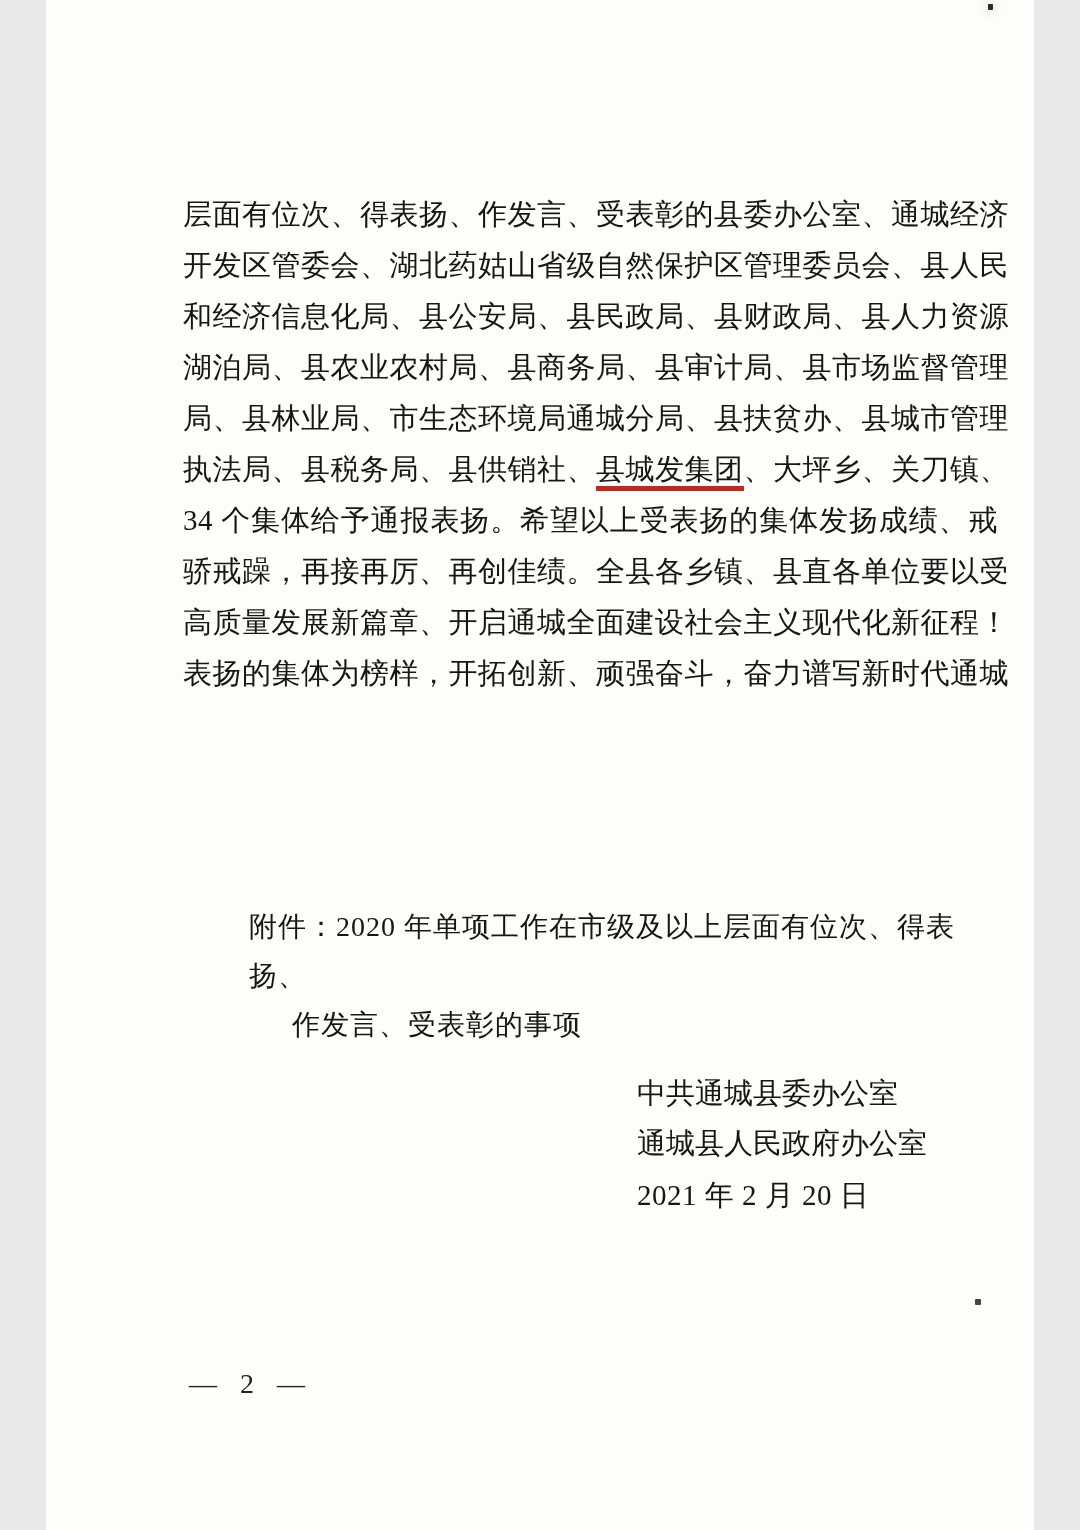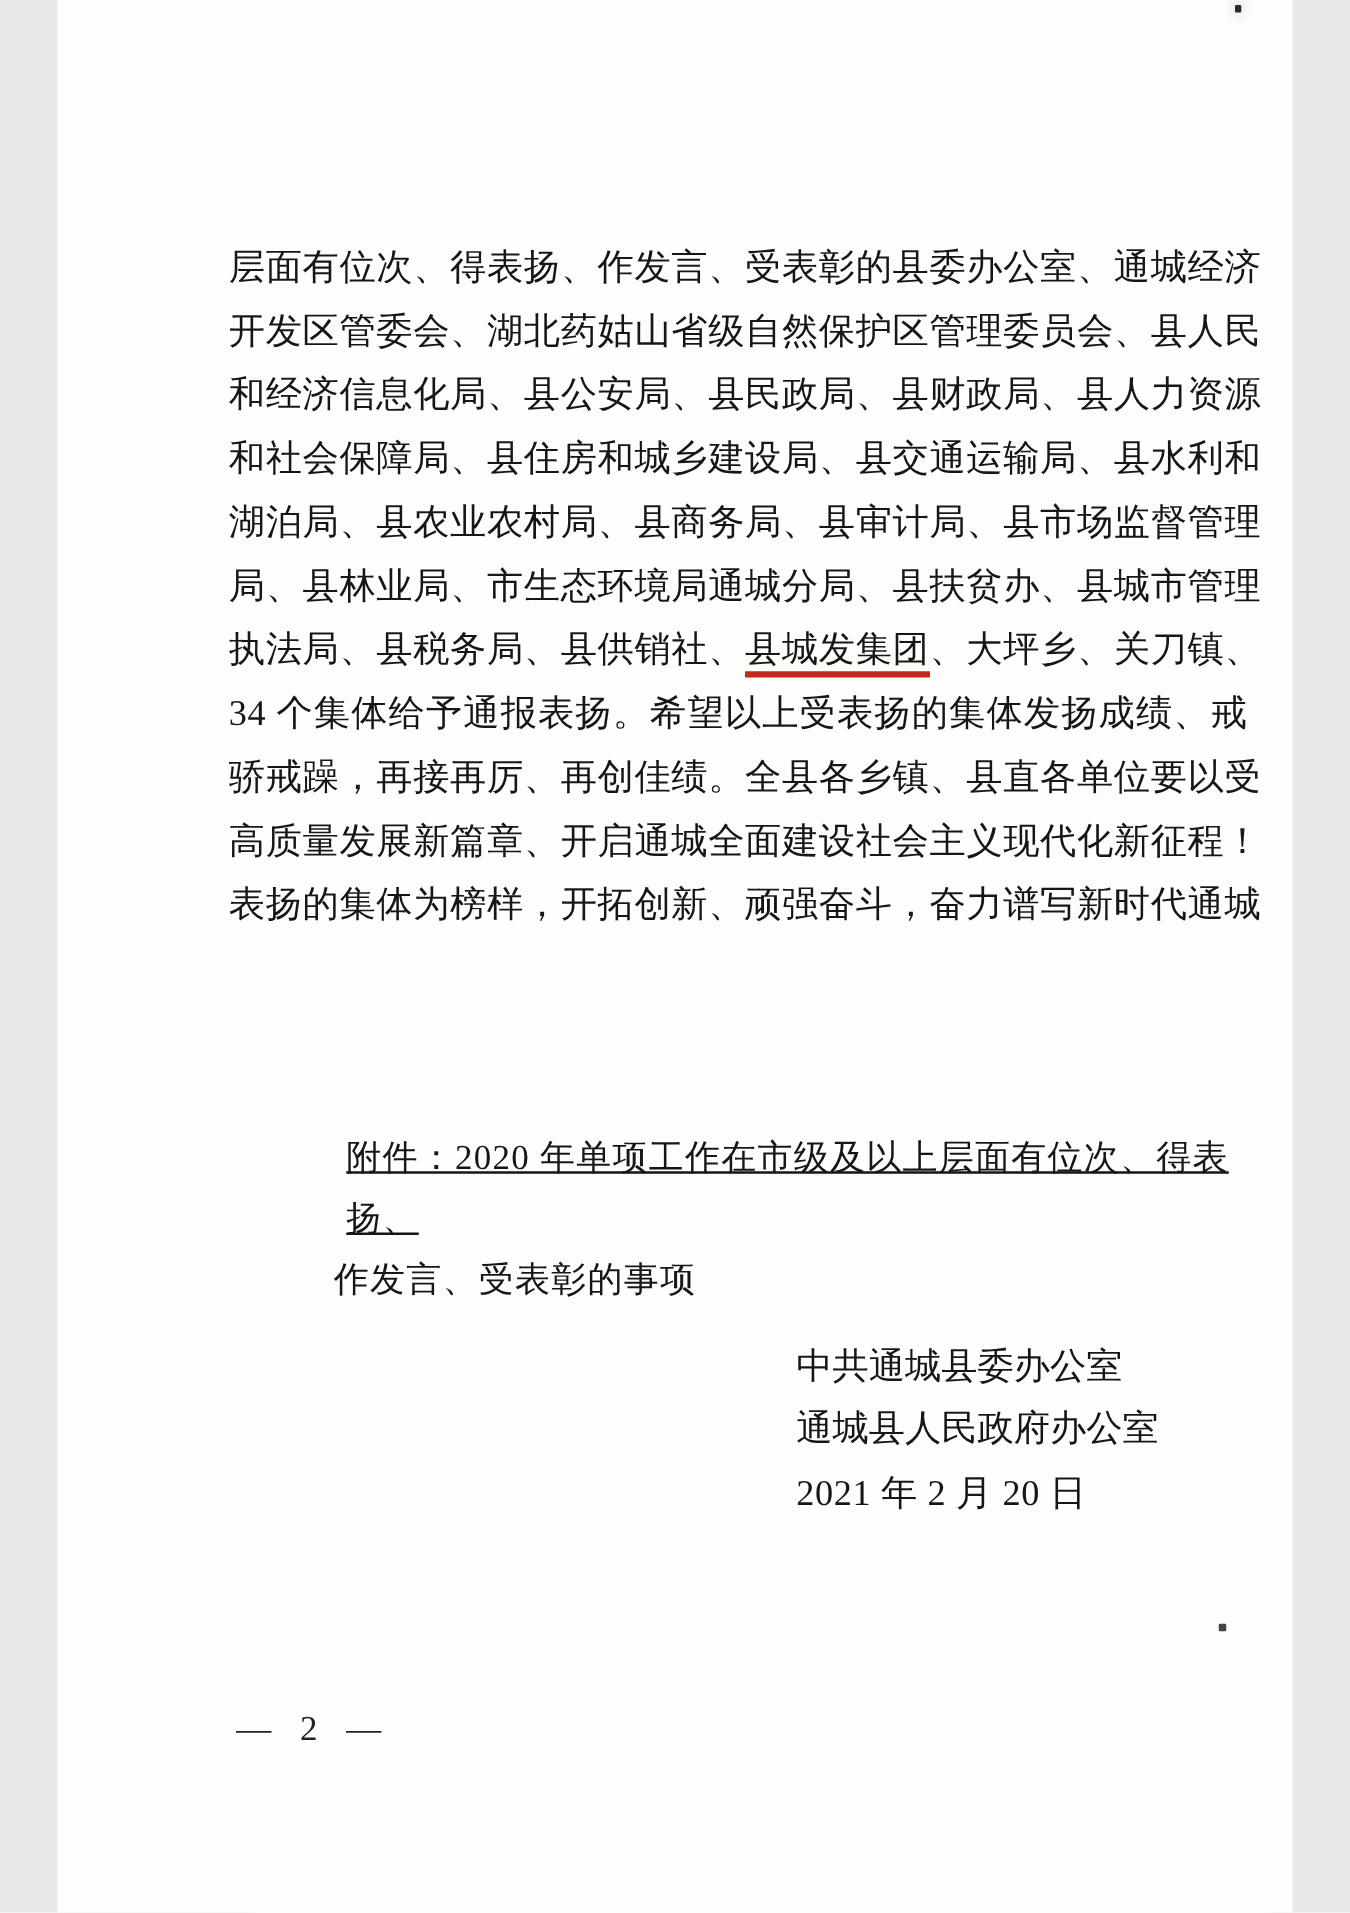--- a/index.html
+++ b/index.html
@@ -44,22 +44,22 @@
   
   .attachment {
     position: absolute;
     left: 137px;
     top: 902px;
     width: 815px;
     font-size: 28px;
     line-height: 49px;
     letter-spacing: 1px;
   }
-  .att-line1 { margin-left: 94px; text-decoration: underline; }
-  .att-line2 { margin-left: 84px; }
+  .att-line1 { margin-left: 66px; }
+  .att-line2 { margin-left: 109px; }
   
   .signature {
     position: absolute;
     left: 591px;
     top: 1068px;
     width: 253px;
     font-size: 29px;
   }
   .sig-org {
     height: 50px;
@@ -99,21 +99,20 @@
 </style>
 </head>
 <body>
 
 <div class="page">
 
   <div class="body-text" id="body-lines">
       <div class="body-line"><span>层面有位次、得表扬、作发言、受表彰的县委办公室、通城经济</span></div>
       <div class="body-line"><span>开发区管委会、湖北药姑山省级自然保护区管理委员会、县人民</span></div>
       <div class="body-line"><span>和经济信息化局、县公安局、县民政局、县财政局、县人力资源</span></div>
-      <div class="body-line"><span>和社会保障局、县住房和城乡建设局、县交通运输局、县水利和</span></div>
       <div class="body-line"><span>湖泊局、县农业农村局、县商务局、县审计局、县市场监督管理</span></div>
       <div class="body-line"><span>局、县林业局、市生态环境局通城分局、县扶贫办、县城市管理</span></div>
       <div class="body-line"><span>执法局、县税务局、县供销社、</span><span class="u-red">县城发集团</span><span>、大坪乡、关刀镇、</span></div>
       <div class="body-line"><span>34 个集体给予通报表扬。希望以上受表扬的集体发扬成绩、戒</span></div>
       <div class="body-line"><span>骄戒躁，再接再厉、再创佳绩。全县各乡镇、县直各单位要以受</span></div>
       <div class="body-line"><span>高质量发展新篇章、开启通城全面建设社会主义现代化新征程！</span></div>
       <div class="body-line"><span>表扬的集体为榜样，开拓创新、顽强奋斗，奋力谱写新时代通城</span></div>
     </div>
 
   <div class="attachment">

